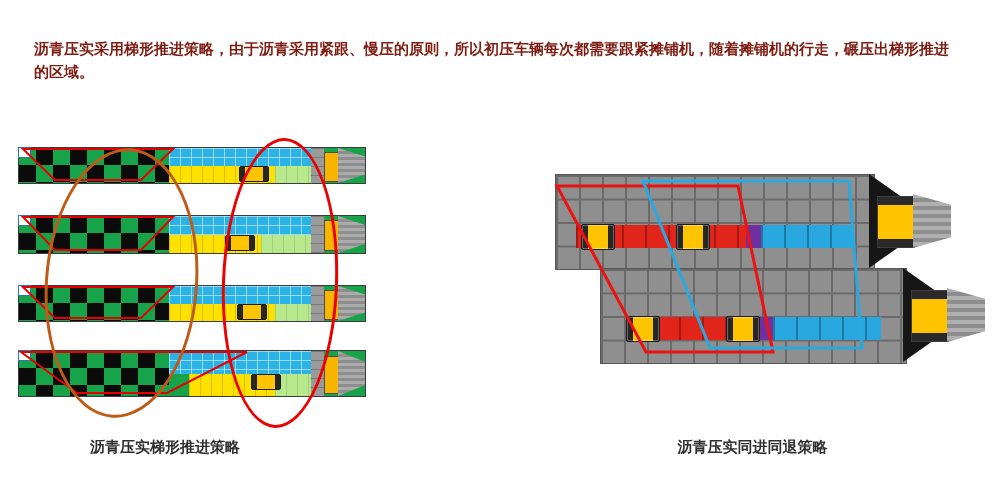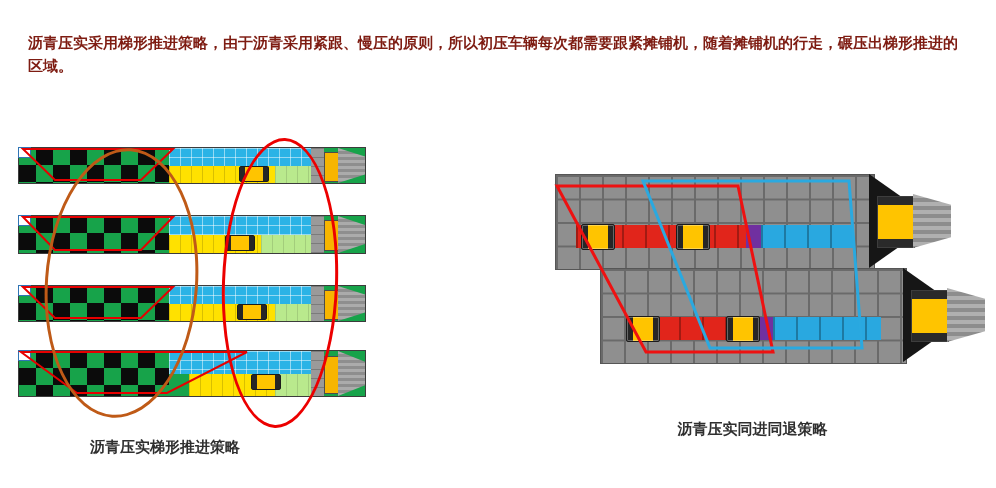--- a/index.html
+++ b/index.html
@@ -1,25 +1,25 @@
 <!DOCTYPE html>
 <html><head>
 <meta charset="utf-8">
 <style>
   html,body{margin:0;padding:0;}
   body{width:996px;height:488px;position:relative;background:#ffffff;
        font-family:"Liberation Sans","DejaVu Sans",sans-serif;overflow:hidden;}
 
   .desc{position:absolute;left:22px;top:26px;width:950px;color:#7e1c12;
         font-weight:bold;font-size:15px;line-height:1.5;}
-  .desc p{margin:6px;}
+  .desc p{margin:12px;}
 
   .caption{position:absolute;font-weight:bold;font-size:15px;color:#2f2f2f;text-align:center;}
   .cap-left{left:40px;top:438px;width:250px;}
-  .cap-right{left:630px;top:420px;width:245px;}
+  .cap-right{left:630px;top:438px;width:245px;}
 
   
   .ldiag{position:absolute;left:15px;top:140px;width:380px;height:300px;}
   .strip{position:absolute;left:3px;width:346px;border:1px solid #3c3c3c;background:#17a34a;}
   .checker{position:absolute;left:0;top:0;bottom:0;width:150px;
            background:repeating-conic-gradient(#0b0b0b 0% 25%, #17a34a 0% 50%);
            background-size:34px 34px;}
   .topblue{position:absolute;left:150px;top:0;width:142px;height:50%;
            background:linear-gradient(rgba(255,255,255,.5) 1px,transparent 1px),
                       linear-gradient(90deg,rgba(255,255,255,.5) 1px,transparent 1px),#2bb3e6;

